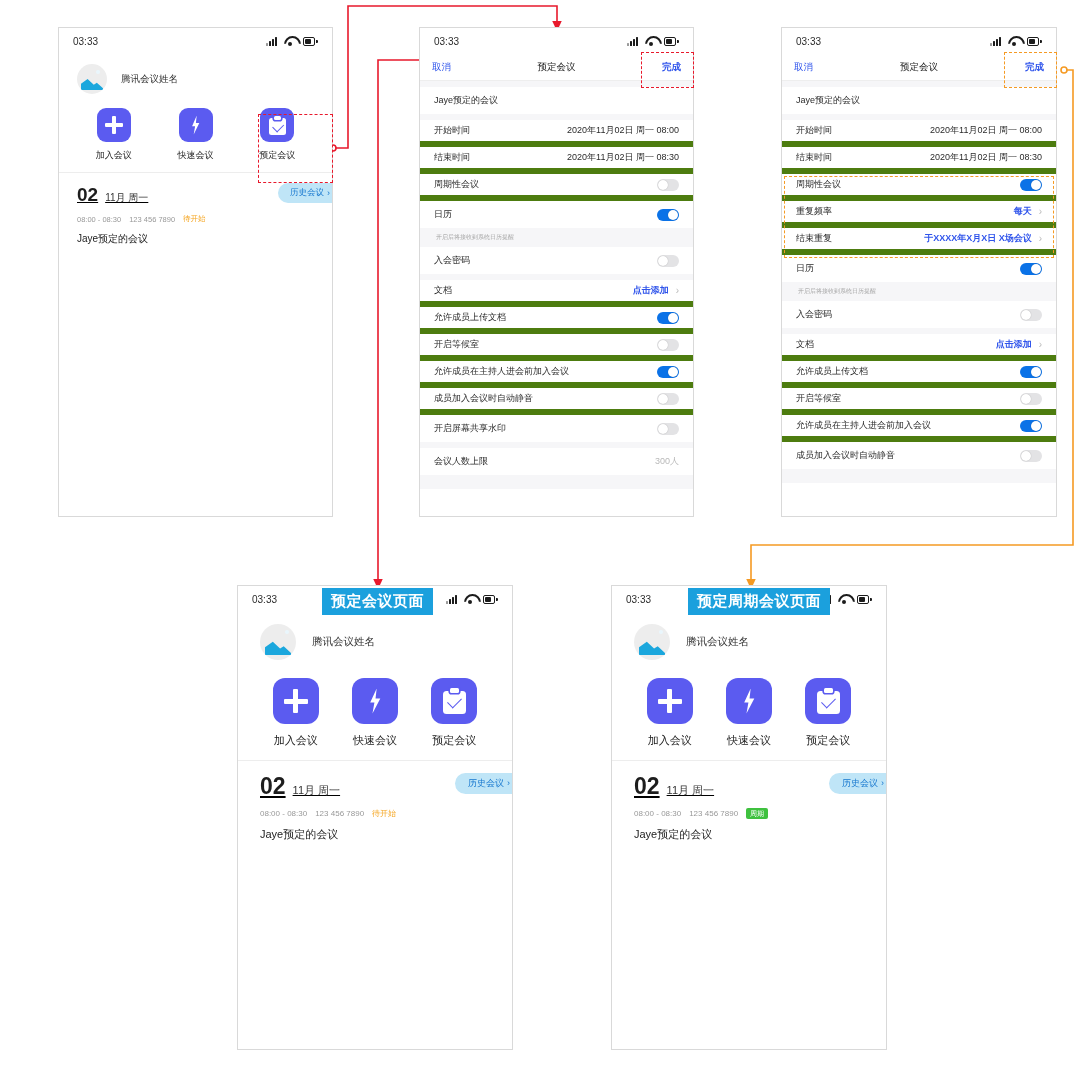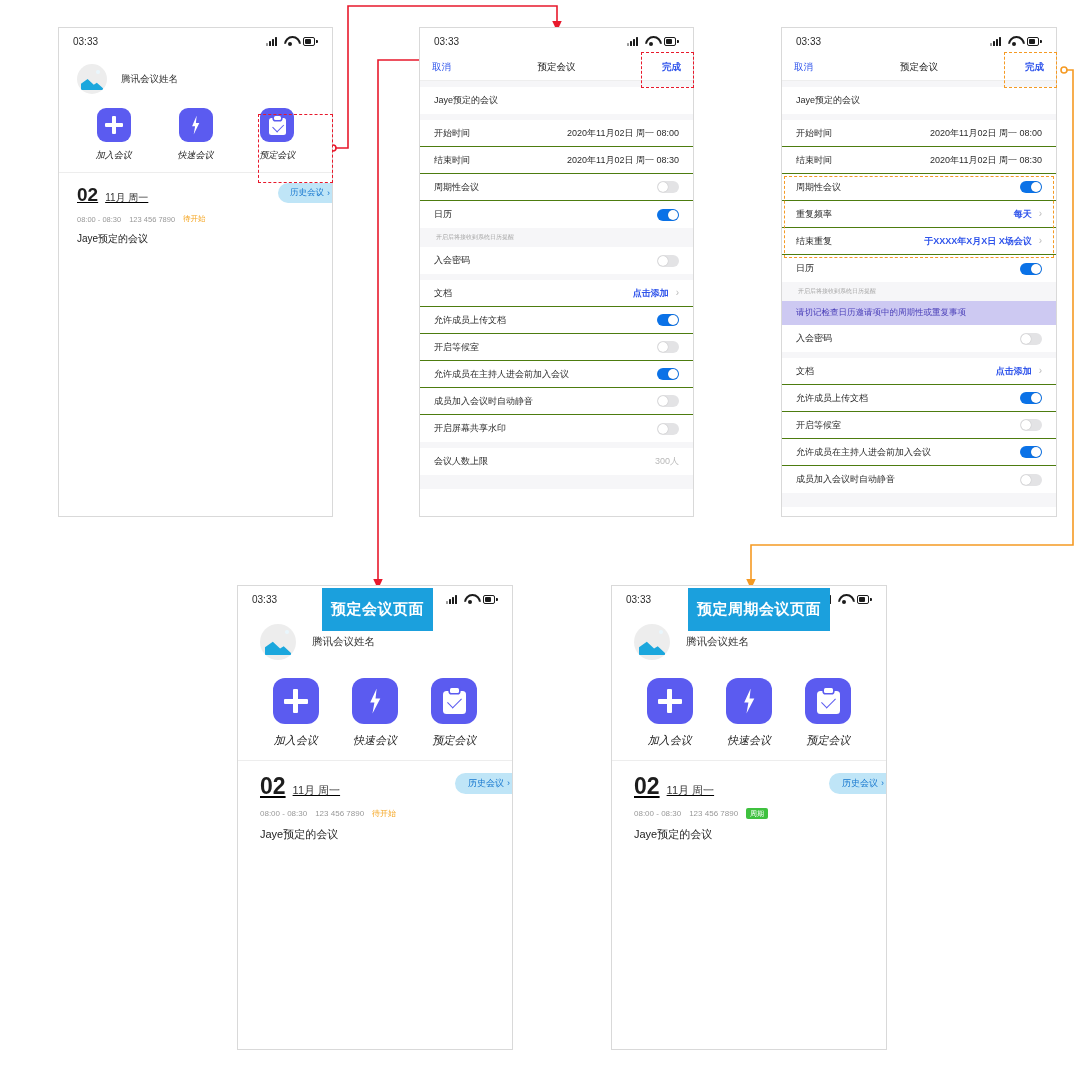--- a/index.html
+++ b/index.html
@@ -73,21 +73,21 @@
   .avatar .sun{position:absolute;right:7px;top:6px;width:4px;height:4px;border-radius:50%;background:#e9f6fc;}
   .profile-name{margin-left:14px;font-size:9.5px;color:#333;text-align:center;}
 
   .actions{display:flex;padding:8px 14px 10px 14px;}
   .action{flex:1;display:flex;flex-direction:column;align-items:center;position:relative;}
   .tile{
     width:34px;height:34px;border-radius:9px;background:#5b5bf0;
     display:flex;align-items:center;justify-content:center;position:relative;
   }
   .tile.lg{width:46px;height:46px;border-radius:12px;}
-  .action-label{margin-top:7px;font-size:9px;color:#222;font-style:italic;}
+  .action-label{margin-top:7px;font-size:9px;color:#222;}
   .action.lg .action-label{font-size:11px;margin-top:9px;}
 
   .gl-plus{position:relative;width:18px;height:18px;}
   .gl-plus::before,.gl-plus::after{content:"";position:absolute;background:#fff;border-radius:1px;}
   .gl-plus::before{left:7px;top:0;width:4px;height:18px;}
   .gl-plus::after{left:0;top:7px;width:18px;height:4px;}
   .lg .gl-plus{width:24px;height:24px;}
   .lg .gl-plus::before{left:9.5px;width:5px;height:24px;}
   .lg .gl-plus::after{top:9.5px;height:5px;width:24px;}
 
@@ -145,21 +145,21 @@
     background:#fff;border-bottom:1px solid #eee;position:relative;
   }
   .nav-cancel{font-size:9.5px;color:#2f54eb;}
   .nav-title{position:absolute;left:0;right:0;text-align:center;font-size:9.5px;color:#222;pointer-events:none;}
   .nav-done{margin-left:auto;font-size:9.5px;color:#2f54eb;font-weight:bold;position:relative;z-index:2;}
 
   .sheet{background:#f6f6f8;}
   .grp{background:#fff;}
   .row{
     display:flex;align-items:center;min-height:27px;
-    padding:0 14px;border-bottom:1px solid #4d7c0f;box-sizing:border-box;
+    padding:0 14px;border-bottom:6px solid #4d7c0f;box-sizing:border-box;
     font-size:9px;color:#2b2b2b;
   }
   .row:last-child{border-bottom:none;}
   .row .lbl{white-space:nowrap;}
   .row .val{margin-left:auto;display:flex;align-items:center;gap:7px;white-space:nowrap;}
   .val-blue{color:#2f54eb;font-weight:bold;text-align:right;}
   .val-gray{color:#b9b9b9;}
   .val-dark{color:#2b2b2b;}
   .chev-r{color:#bbb;font-size:10px;line-height:1;}
 
@@ -183,21 +183,21 @@
 
   
   .dash{position:absolute;box-sizing:border-box;pointer-events:none;}
   .dash.red{border:1.6px dashed #e8192c;}
   .dash.orange{border:1.6px dashed #f59a23;}
 
   .svg-layer{position:absolute;left:0;top:0;width:1080px;height:1074px;pointer-events:none;}
 
   .cap{
     position:absolute;background:#1ba0dd;color:#fff;
-    font-size:15px;font-weight:bold;padding:12px 9px;
+    font-size:15px;font-weight:bold;padding:4px 9px;
     white-space:nowrap;letter-spacing:.5px;
   }
 </style>
 </head>
 <body>
 
 <div id="canvas">
 
   <svg class="svg-layer" viewBox="0 0 1080 1074">
     <defs>
@@ -497,21 +497,20 @@
         <div class="row">
           <span class="lbl">日历</span>
           <span class="val">
               <span class="toggle on">
                 <span class="knob"></span>
               </span>
             </span>
         </div>
       </div>
       <div class="hint">开启后将接收到系统日历提醒</div>
-      <div class="notice">请切记检查日历邀请项中的周期性或重复事项</div>
       <div class="grp">
         <div class="row">
           <span class="lbl">入会密码</span>
           <span class="val">
               <span class="toggle">
                 <span class="knob"></span>
               </span>
             </span>
         </div>
       </div>

